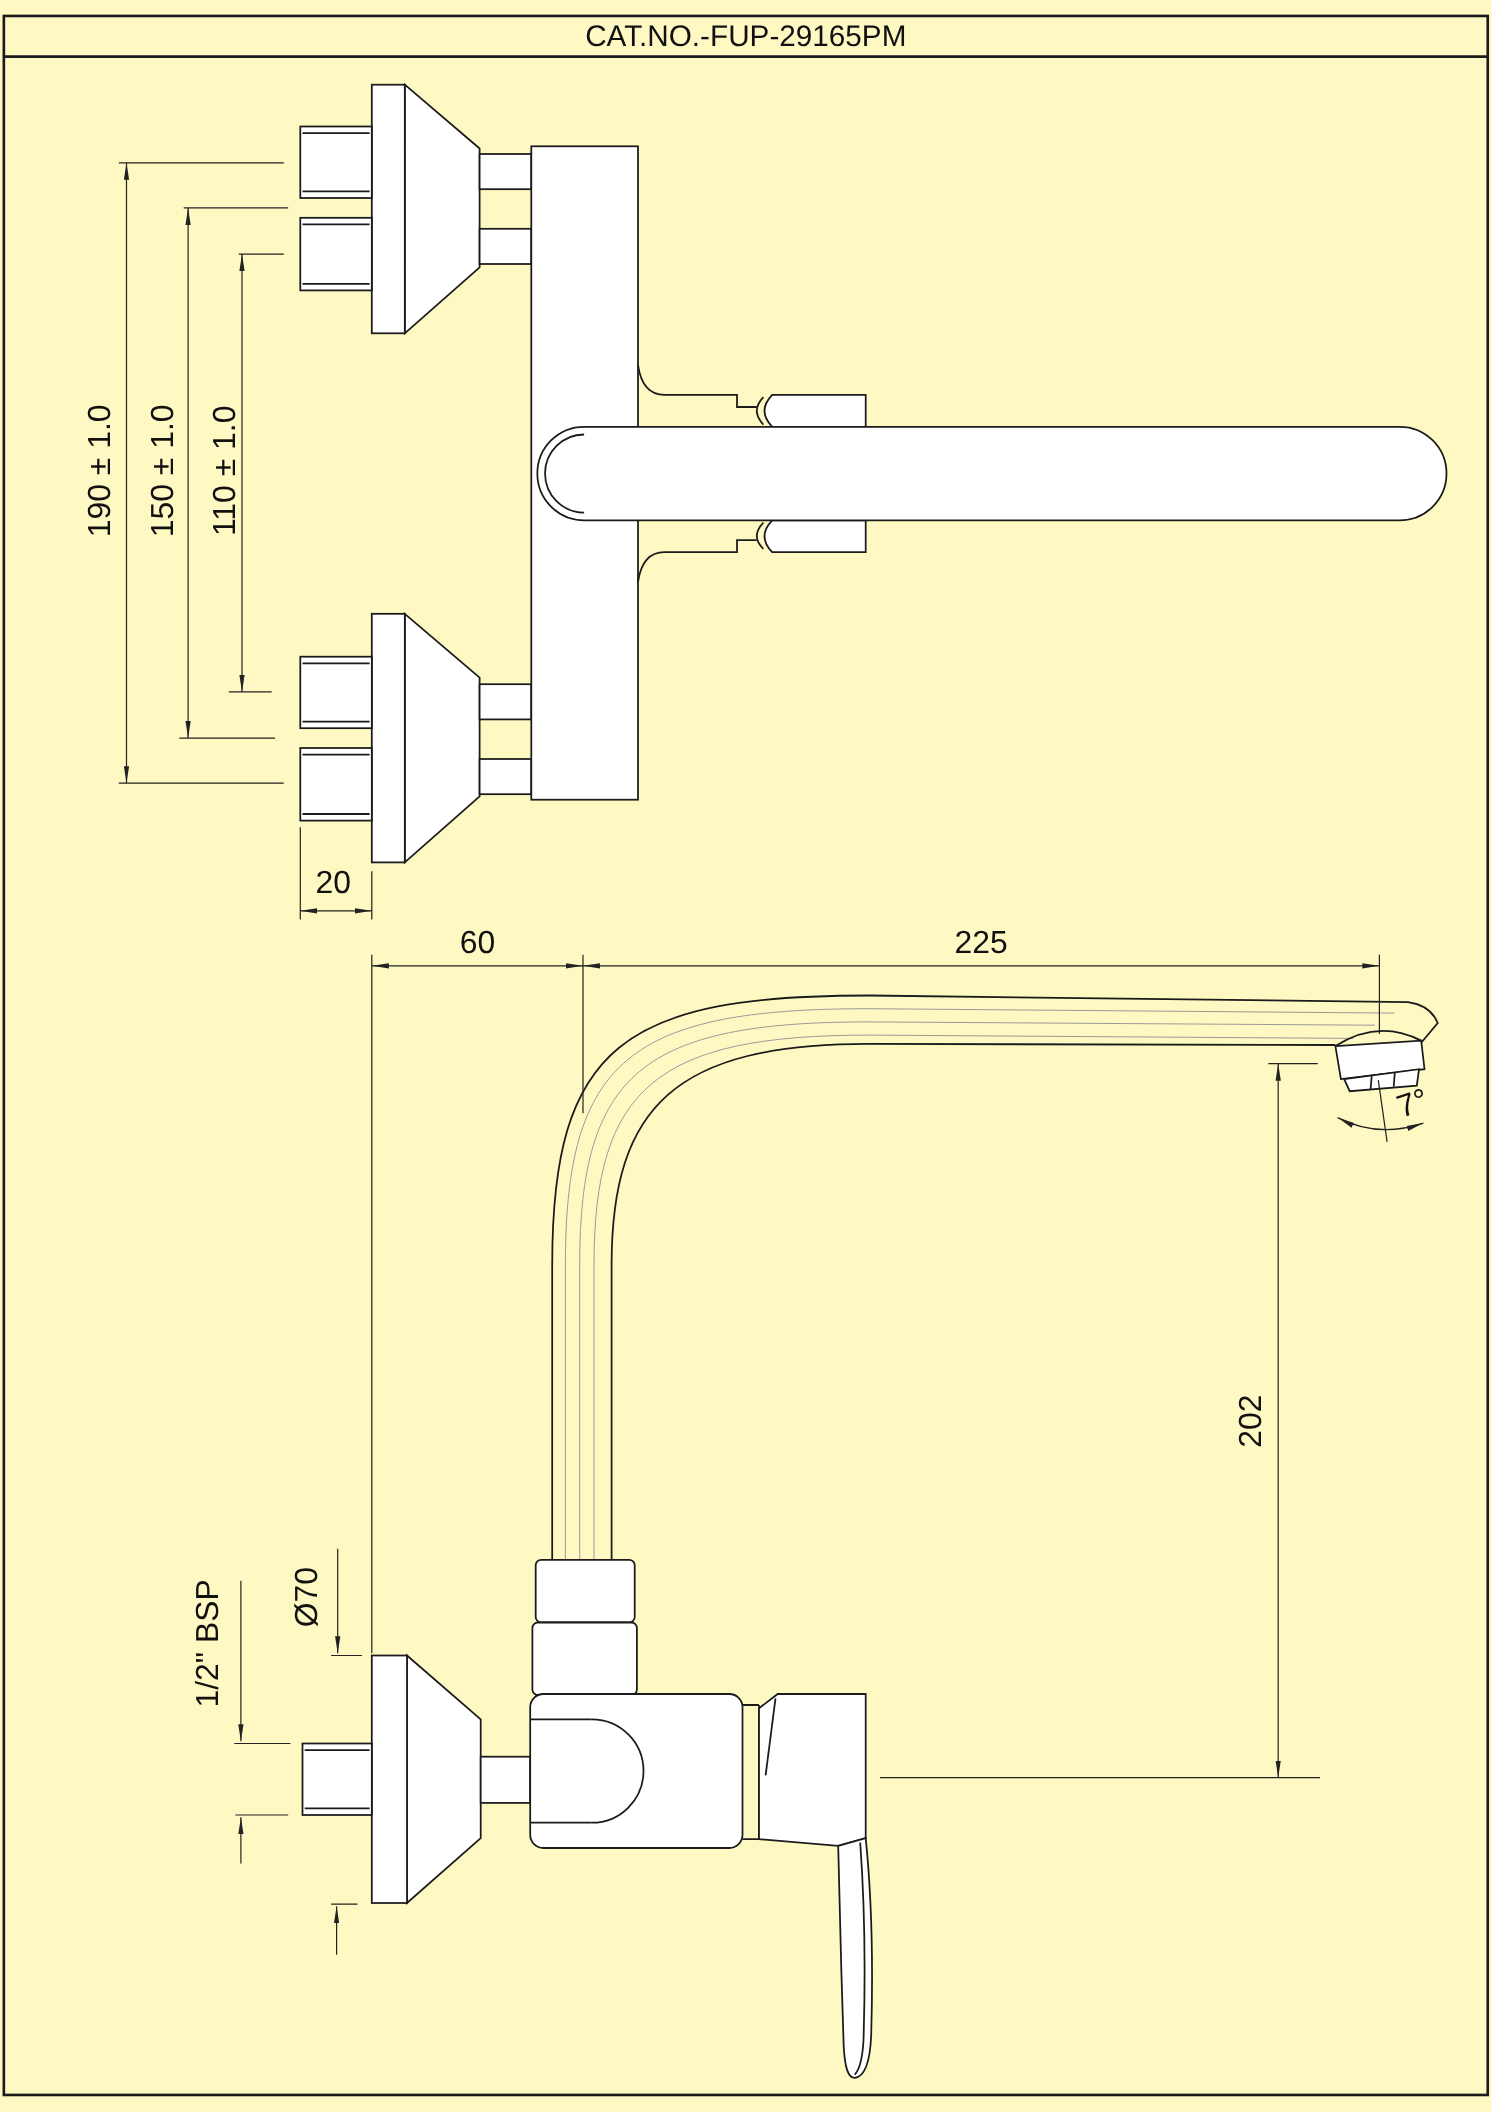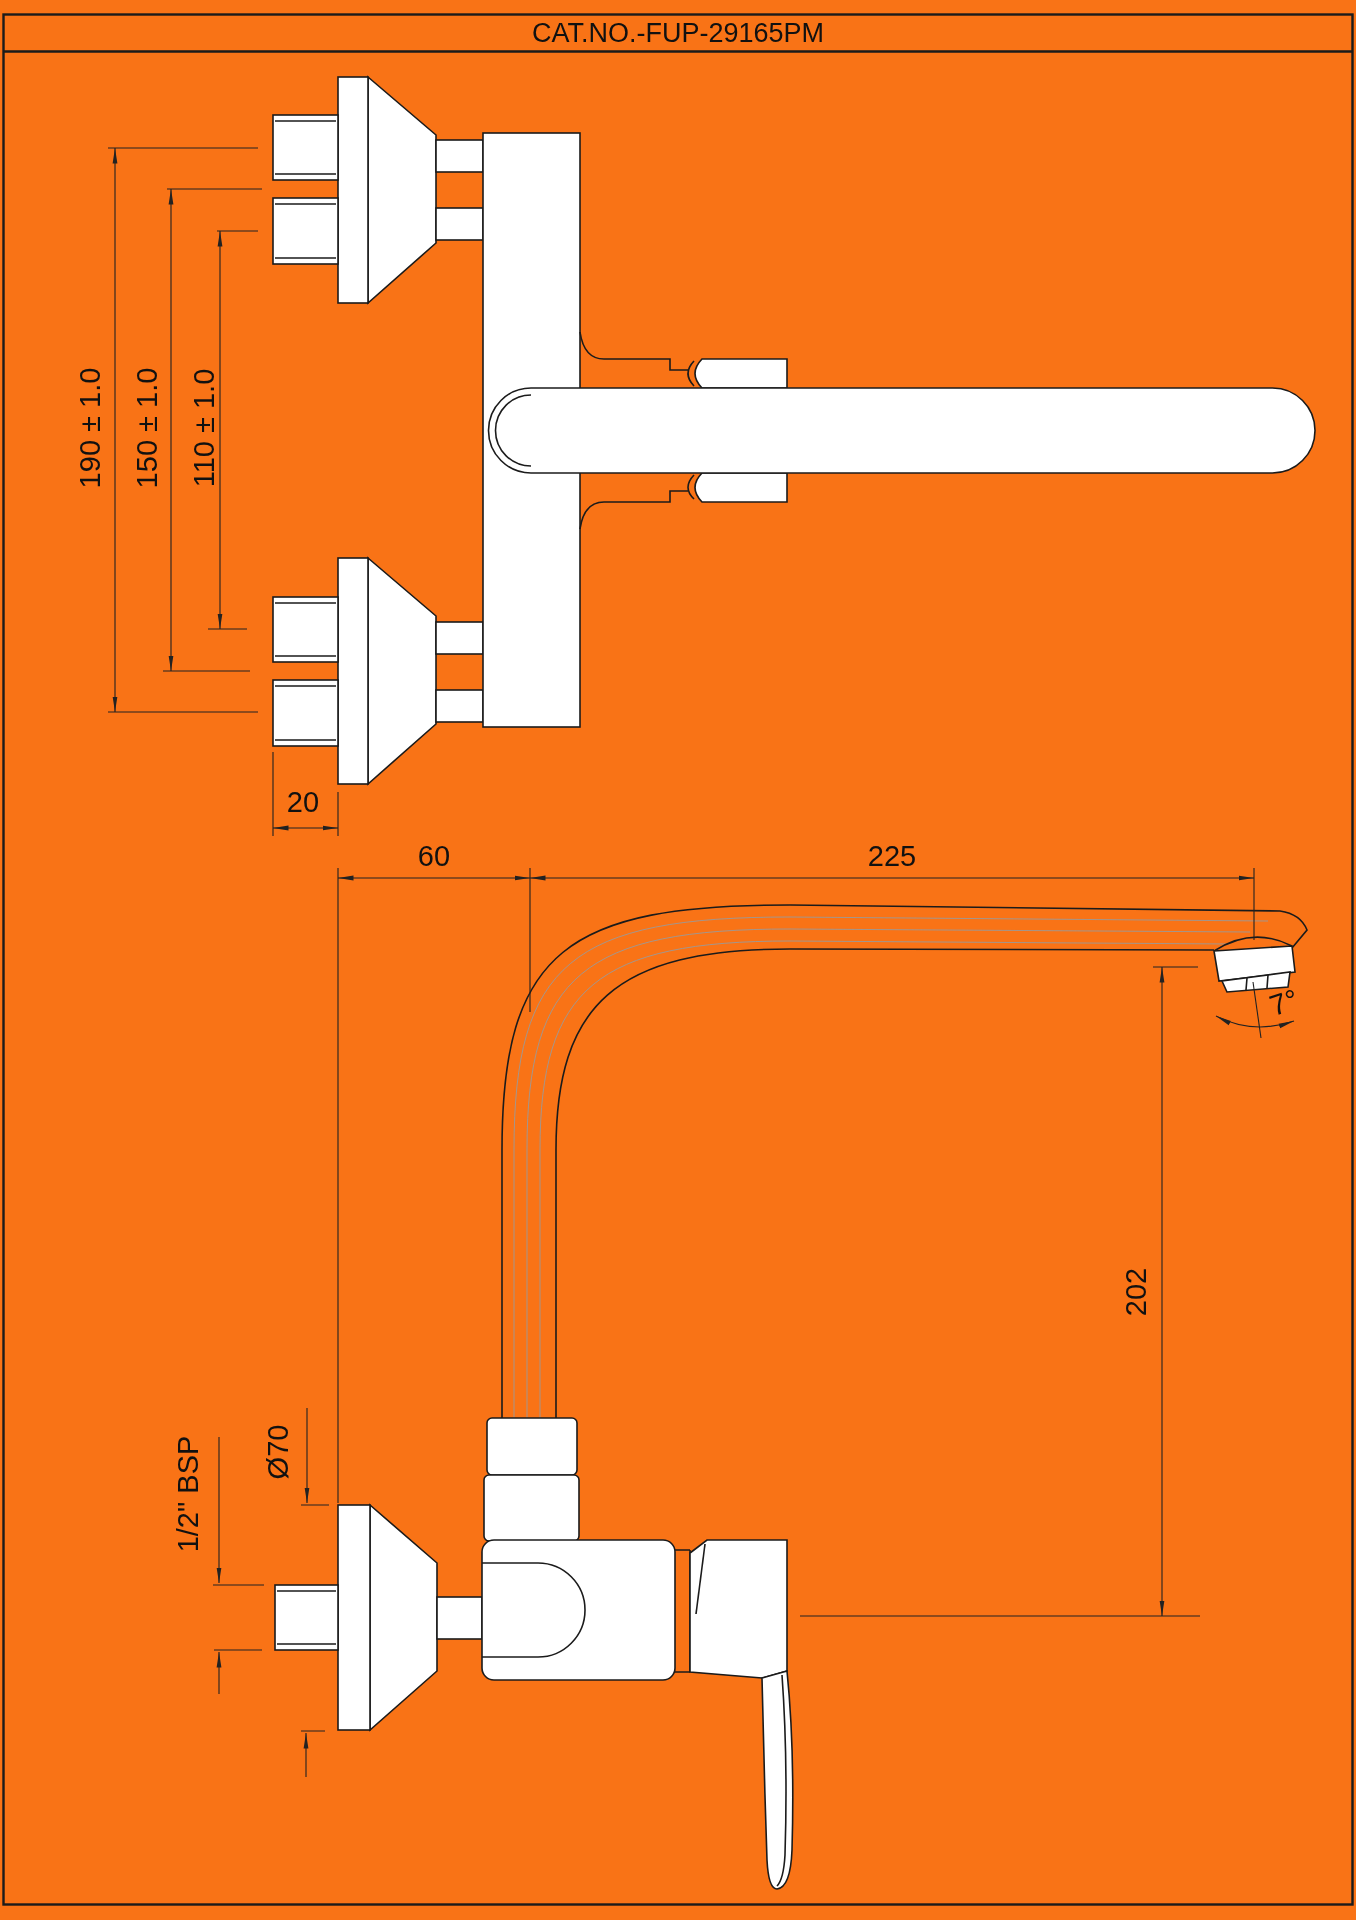--- a/index.html
+++ b/index.html
@@ -1,16 +1,16 @@
 <!DOCTYPE html>
 <html><head>
 <meta charset="utf-8">
 <style>
   html,body{margin:0;padding:0;background:#fff;}
-  .page{position:relative;width:1356px;height:1920px;background:#f97316;overflow:hidden;}
+  .page{position:relative;width:1356px;height:1920px;background:#fef9c3;overflow:hidden;}
   svg{display:block;}
   .part{fill:#fff;stroke:#1b1b1b;stroke-width:1.6;stroke-linejoin:miter;}
   .pline{fill:none;stroke:#1b1b1b;stroke-width:1.6;stroke-linejoin:miter;stroke-linecap:butt;}
   .shade{fill:none;stroke:#9a9a9a;stroke-width:0.9;}
   .dim{fill:none;stroke:#222;stroke-width:1.1;}
   .border{fill:none;stroke:#1b1b1b;stroke-width:2.4;}
   text{font-family:"Liberation Sans",sans-serif;font-size:29px;fill:#111;}
   .title-text{font-size:27px;}
 </style>
 </head>

